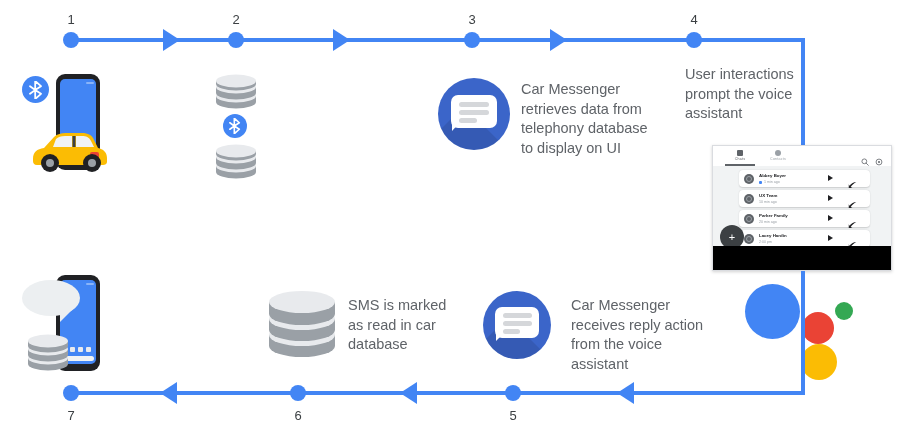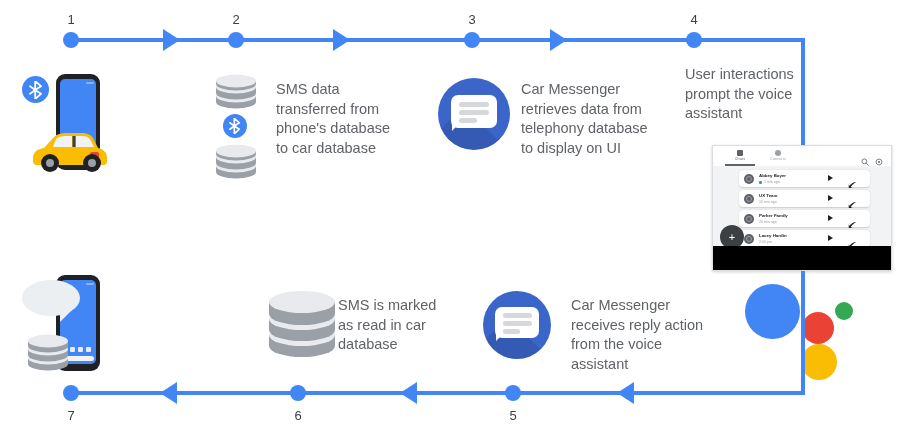--- a/index.html
+++ b/index.html
@@ -305,24 +305,20 @@
         <ellipse cx="22" cy="19" rx="20" ry="6.5" fill="#9aa0a6"></ellipse>
         <rect x="2" y="13" width="40" height="6" fill="#9aa0a6"></rect>
         <ellipse cx="22" cy="13" rx="20" ry="6.5" fill="#e8eaed"></ellipse>
         <ellipse cx="22" cy="10" rx="20" ry="6.5" fill="#9aa0a6"></ellipse>
         <rect x="2" y="7" width="40" height="3" fill="#9aa0a6"></rect>
         <ellipse cx="22" cy="7" rx="20" ry="6.5" fill="#e8eaed"></ellipse>
       </svg>
     </div>
   </div>
 
-  <div class="step-text" style="left:276px; top:80px; width:135px;">SMS data
-transferred from
-phone's database
-to car database</div>
 
   <div class="msg-icon" style="left:438px; top:78px; width:72px; height:72px;">
     <div class="msg-shadow" style="left:26px; top:28px; width:60px; height:60px; transform:rotate(45deg); transform-origin:0 0;"></div>
     <div class="msg-bubble" style="left:13px; top:17px; width:46px; height:33px;"></div>
     <div class="msg-tail" style="left:14px; top:42px; border-left:10px solid #ffffff; border-bottom:11px solid transparent;"></div>
     <div class="msg-bar" style="left:21px; top:24px; width:30px; height:5px;"></div>
     <div class="msg-bar" style="left:21px; top:32px; width:30px; height:5px;"></div>
     <div class="msg-bar" style="left:21px; top:40px; width:18px; height:5px;"></div>
   </div>
 
@@ -484,21 +480,21 @@
       <ellipse cx="36" cy="47" rx="33" ry="11" fill="#e8eaed"></ellipse>
       <ellipse cx="36" cy="42" rx="33" ry="11" fill="#9aa0a6"></ellipse>
       <rect x="3" y="31" width="66" height="11" fill="#9aa0a6"></rect>
       <ellipse cx="36" cy="31" rx="33" ry="11" fill="#e8eaed"></ellipse>
       <ellipse cx="36" cy="26" rx="33" ry="11" fill="#9aa0a6"></ellipse>
       <rect x="3" y="14" width="66" height="12" fill="#9aa0a6"></rect>
       <ellipse cx="36" cy="14" rx="33" ry="11" fill="#e8eaed"></ellipse>
     </svg>
   </div>
 
-  <div class="step-text" style="left:338px; top:296px; width:120px;">SMS is marked
+  <div class="step-text" style="left:348px; top:296px; width:120px;">SMS is marked
 as read in car
 database</div>
 
   <div class="msg-icon" style="left:483px; top:291px; width:68px; height:68px;">
     <div class="msg-shadow" style="left:25px; top:26px; width:58px; height:58px; transform:rotate(45deg); transform-origin:0 0;"></div>
     <div class="msg-bubble" style="left:12px; top:16px; width:44px; height:31px;"></div>
     <div class="msg-tail" style="left:13px; top:40px; border-left:10px solid #ffffff; border-bottom:10px solid transparent;"></div>
     <div class="msg-bar" style="left:20px; top:22px; width:29px; height:5px;"></div>
     <div class="msg-bar" style="left:20px; top:30px; width:29px; height:5px;"></div>
     <div class="msg-bar" style="left:20px; top:38px; width:17px; height:5px;"></div>

